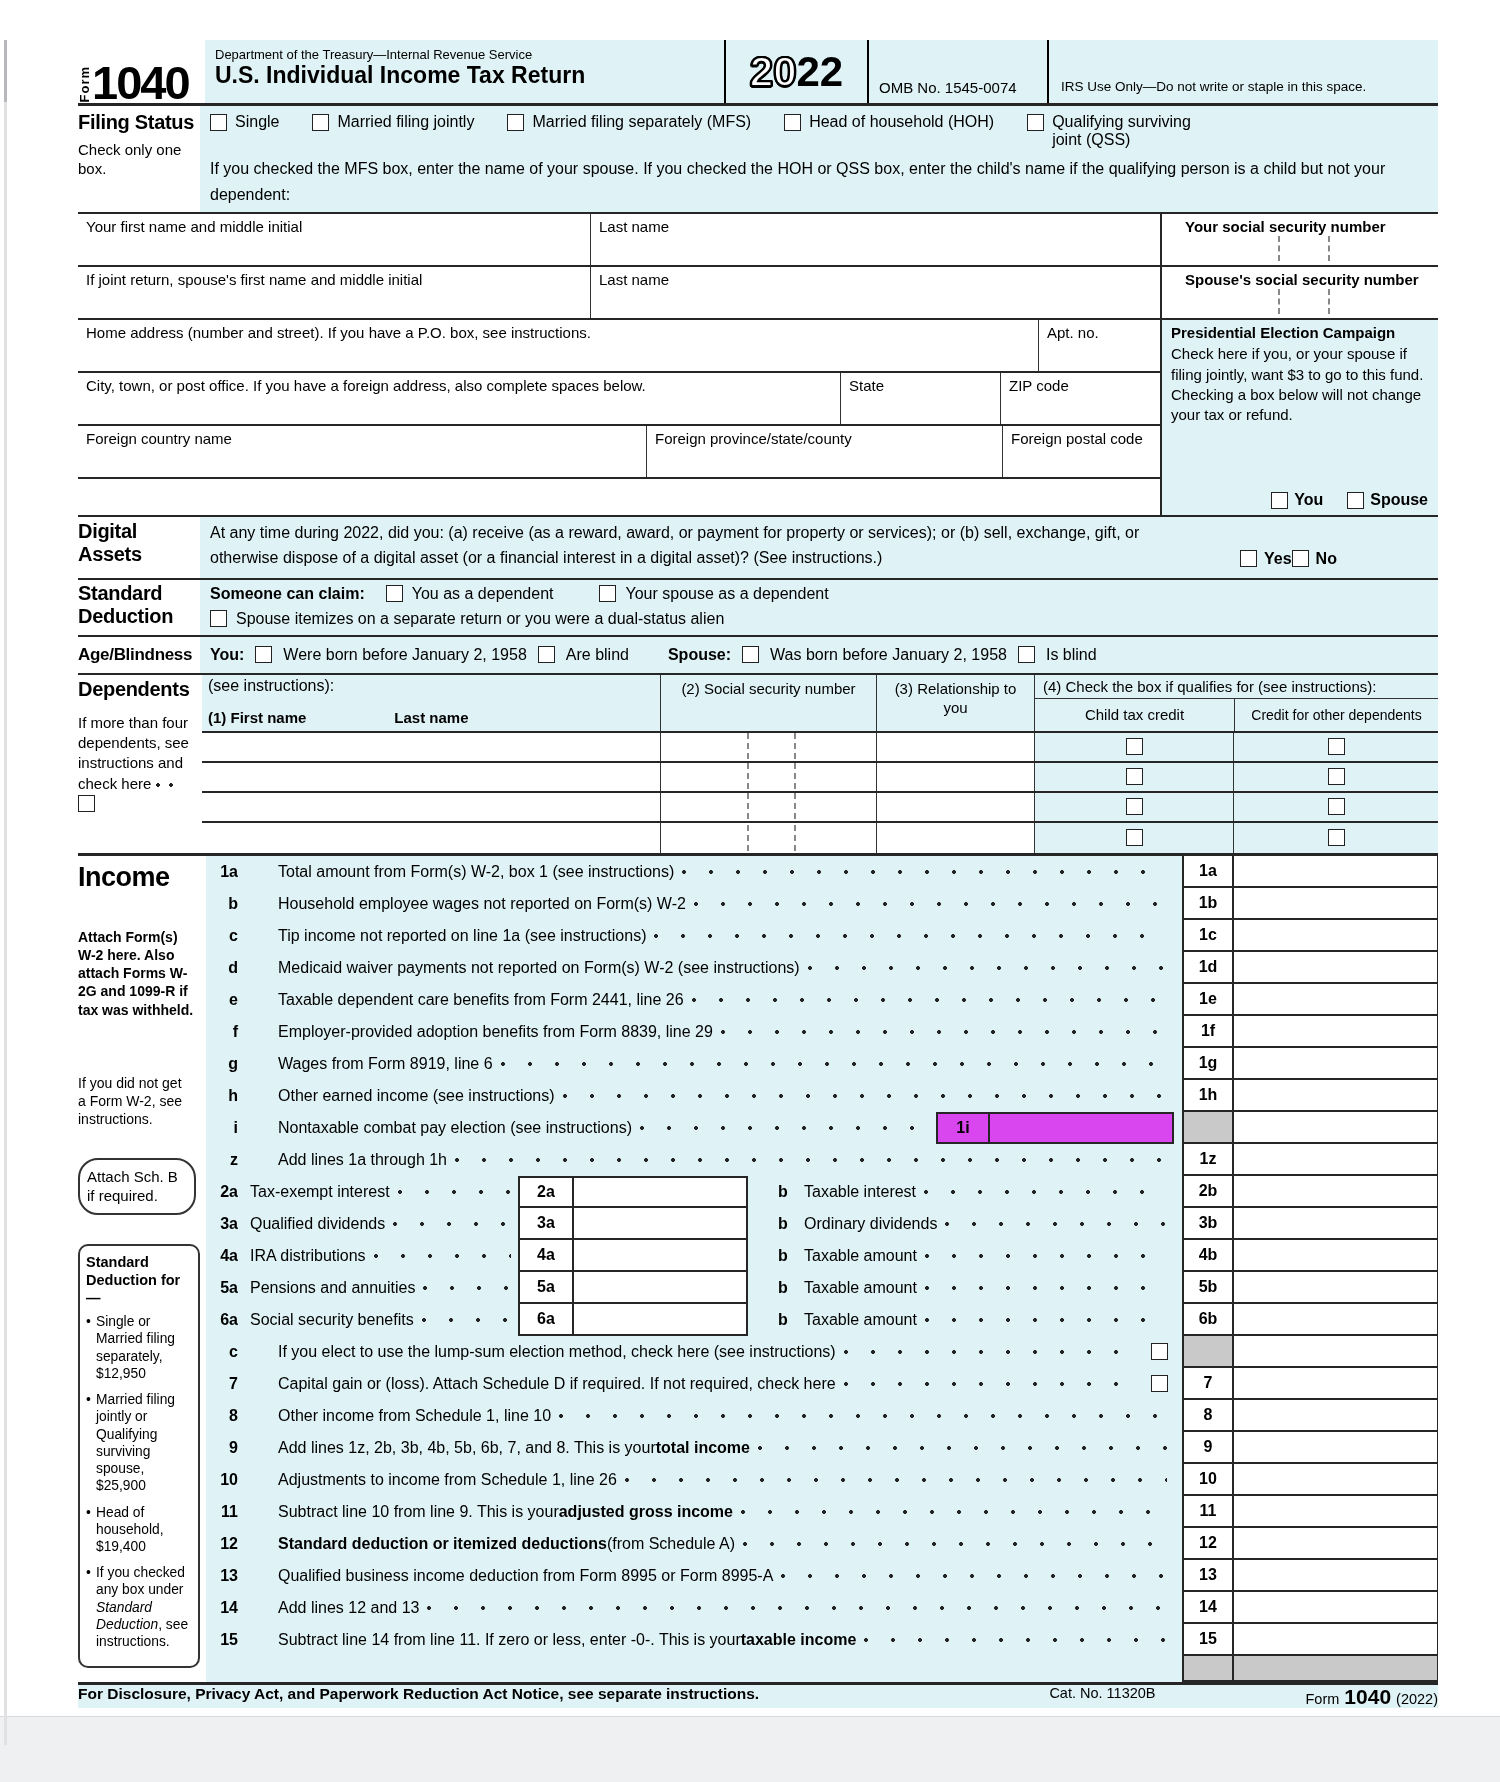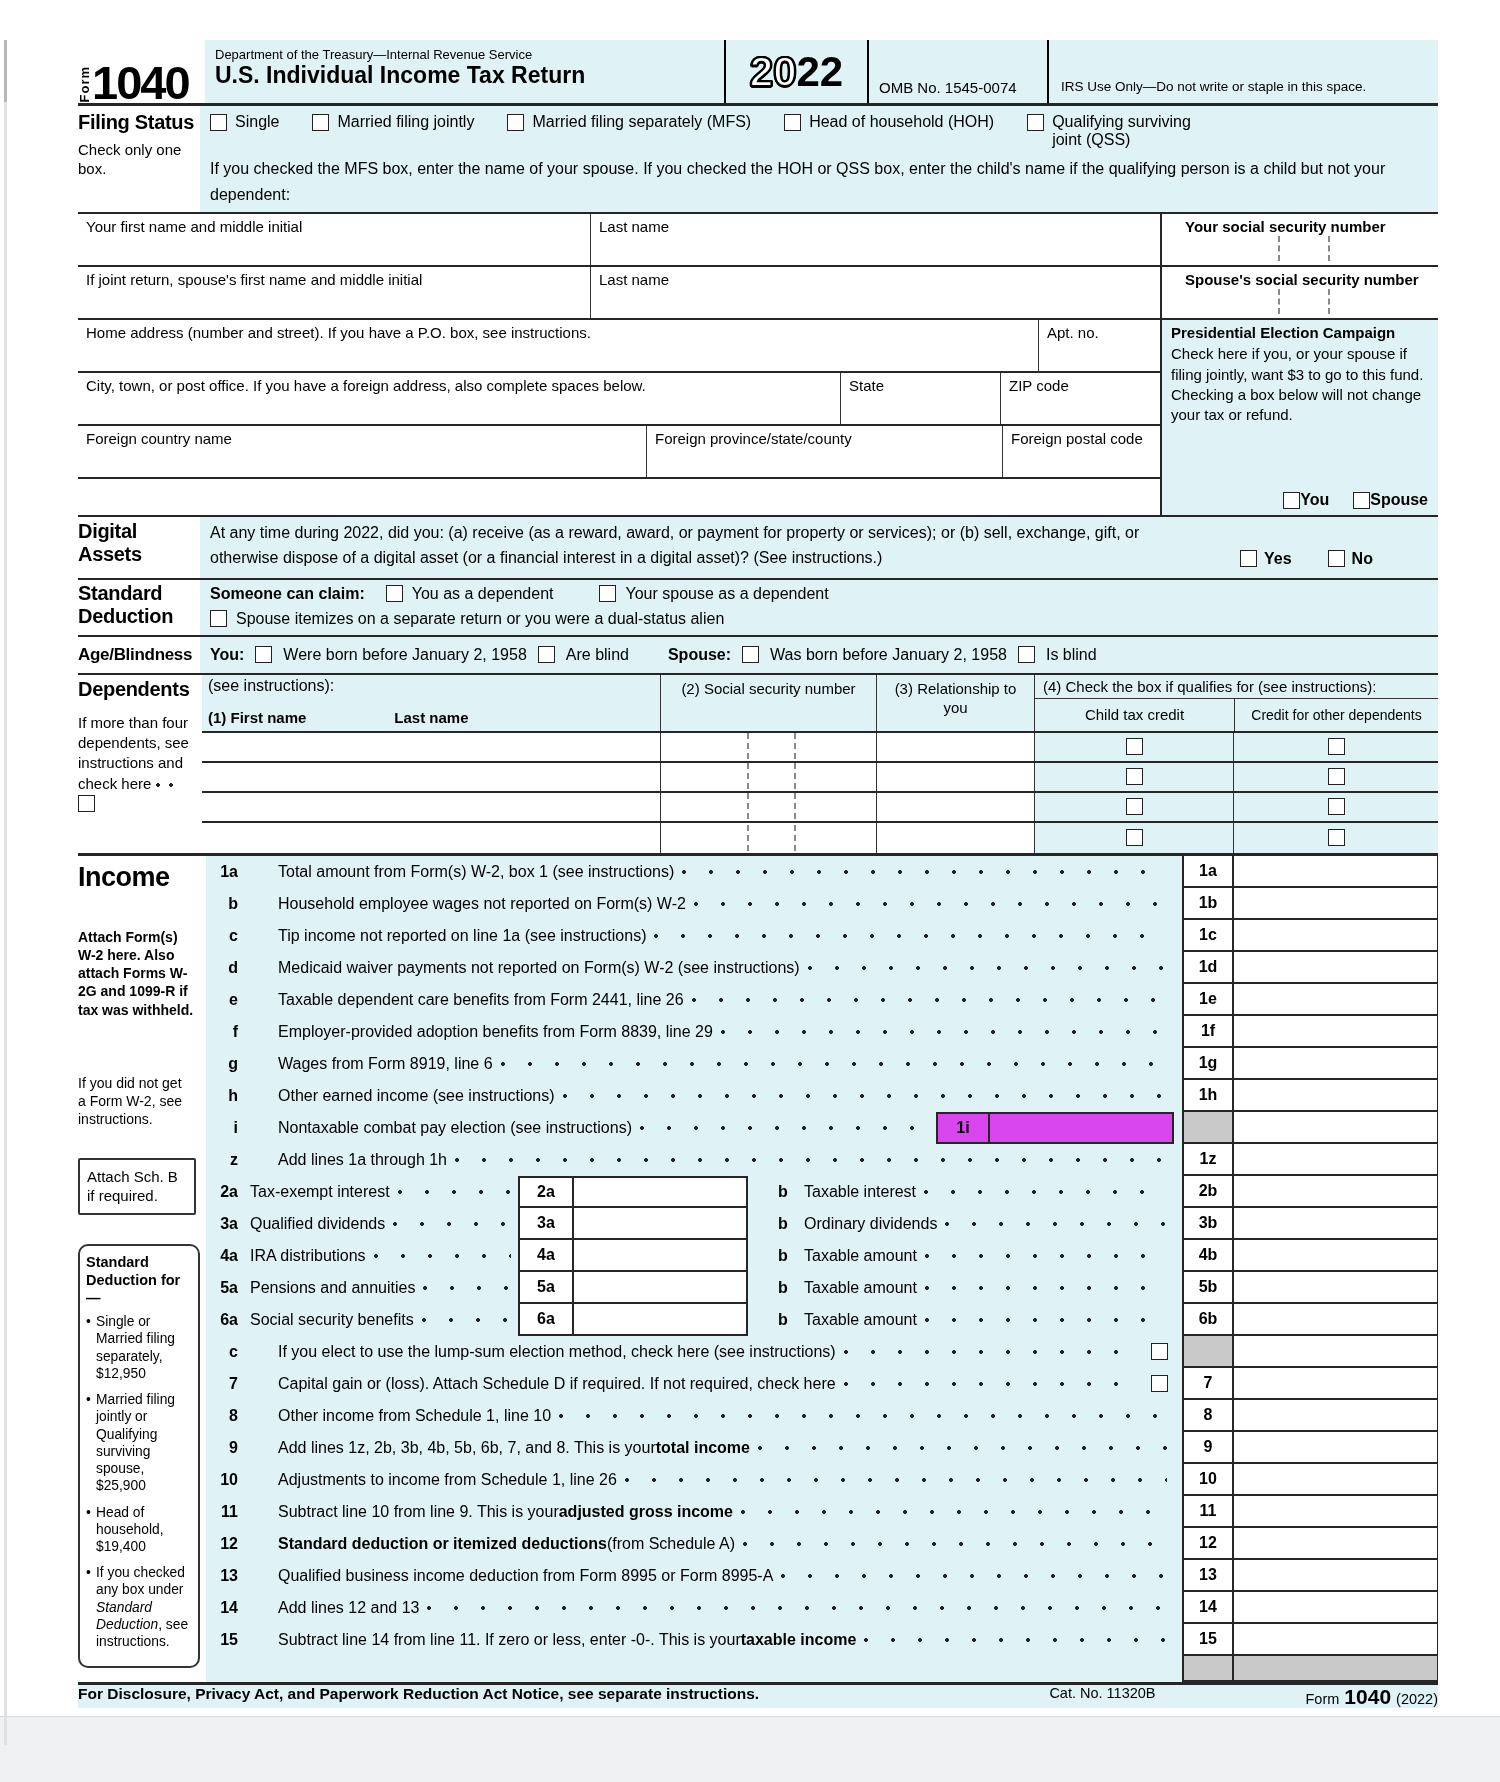--- a/index.html
+++ b/index.html
@@ -66,28 +66,28 @@
   .ad-state{ width:160px; }
   .ad-zip{ width:160px; }
   .ad-country{ width:568px; }
   .ad-prov{ flex:1; }
   .ad-postal{ width:158px; }
   .addr-blank{ height:36px; background:#fff; }
   .pec{ position:absolute; top:0; right:0; bottom:0; width:278px; background:var(--shade); border-left:2px solid var(--line); padding:4px 8px 6px 9px; display:flex; flex-direction:column; }
   .pec-title{ font-weight:700; font-size:15px; line-height:1.15; }
   .pec-body{ font-size:15px; line-height:1.35; margin-top:3px; }
   .pec-cbs{ display:flex; gap:24px; justify-content:flex-end; margin-top:auto; padding-right:2px; font-weight:700; }
-  .pec-cbs .opt{ display:flex; align-items:center; }
+  .pec-cbs .opt{ display:flex; gap:6px; align-items:center; }
 
   
   .da{ display:flex; border-bottom:2px solid var(--line); }
   .da-left{ width:122px; background:#fff; font-size:20px; font-weight:700; line-height:1.15; padding-top:3px; letter-spacing:-.3px; }
   .da-mid{ flex:1; background:var(--shade); padding:4px 0 7px 10px; line-height:1.55; }
   .da-mid .txt{ display:block; max-width:940px; }
-  .da-right{ width:200px; background:var(--shade); display:flex; align-items:flex-end; gap:36px; padding:0 0 10px 2px; font-weight:700; }
+  .da-right{ width:200px; background:var(--shade); display:flex; align-items:flex-end; padding:0 0 10px 2px; font-weight:700; }
   .da-right .opt{ display:flex; gap:7px; align-items:center; }
 
   .sd{ display:flex; border-bottom:2px solid var(--line); }
   .sd-left{ width:122px; background:#fff; font-size:20px; font-weight:700; line-height:1.15; padding-top:2px; letter-spacing:-.3px; }
   .sd-right{ flex:1; background:var(--shade); padding:5px 0 7px 10px; }
   .sd-row{ display:flex; gap:9px; align-items:center; }
   .sd-row + .sd-row{ margin-top:7px; }
   .sd-claim{ font-weight:700; margin-right:12px; }
   .sd-gap{ width:28px; }
 
@@ -151,21 +151,21 @@
   .pair-rows .pair-row:first-child .pr-boxlbl,
   .pair-rows .pair-row:first-child .pr-boxamt{ border-top:2px solid var(--line); }
   .pr-gap{ width:30px; flex:none; }
   .pr-b{ width:26px; flex:none; font-weight:700; padding-top:7px; }
   .pr-lb{ flex:1; display:flex; align-items:center; padding-right:8px; min-width:0; }
 
   .inc-side{ position:absolute; left:0; top:0; width:124px; height:100%; background:#fff; font-size:14px; }
   .side-income{ position:absolute; top:6px; left:0; font-size:27px; font-weight:800; letter-spacing:-.5px; }
   .side-attach{ position:absolute; top:72px; left:0; width:118px; font-weight:700; line-height:1.3; }
   .side-now2{ position:absolute; top:218px; left:0; width:112px; line-height:1.3; }
-  .side-schb{ position:absolute; top:302px; left:0; width:118px; border:2px solid #333; border-radius:2px; padding:7px 7px; font-size:15px; line-height:1.3; background:#fff; }
+  .side-schb{ position:absolute; top:302px; left:0; width:118px; border:2px solid #333; border-radius:20px; padding:7px 7px; font-size:15px; line-height:1.3; background:#fff; }
   .side-sd{ position:absolute; top:388px; left:0; width:122px; border:2px solid #333; border-radius:10px; padding:7px 6px; background:#fff; line-height:1.25; }
   .side-sd-title{ font-weight:700; font-size:14.5px; margin-bottom:6px; }
   .side-sd ul{ list-style:none; }
   .side-sd li{ padding-left:10px; position:relative; margin-bottom:9px; font-size:13.8px; }
   .side-sd li::before{ content:"•"; position:absolute; left:0; top:0; }
 
   
   .footer{ display:flex; align-items:flex-start; background:var(--shade); height:23px; padding:0 0; }
   .ft-notice{ font-weight:700; font-size:15.5px; }
   .ft-cat{ font-size:14.5px; margin-left:auto; margin-right:150px; }

